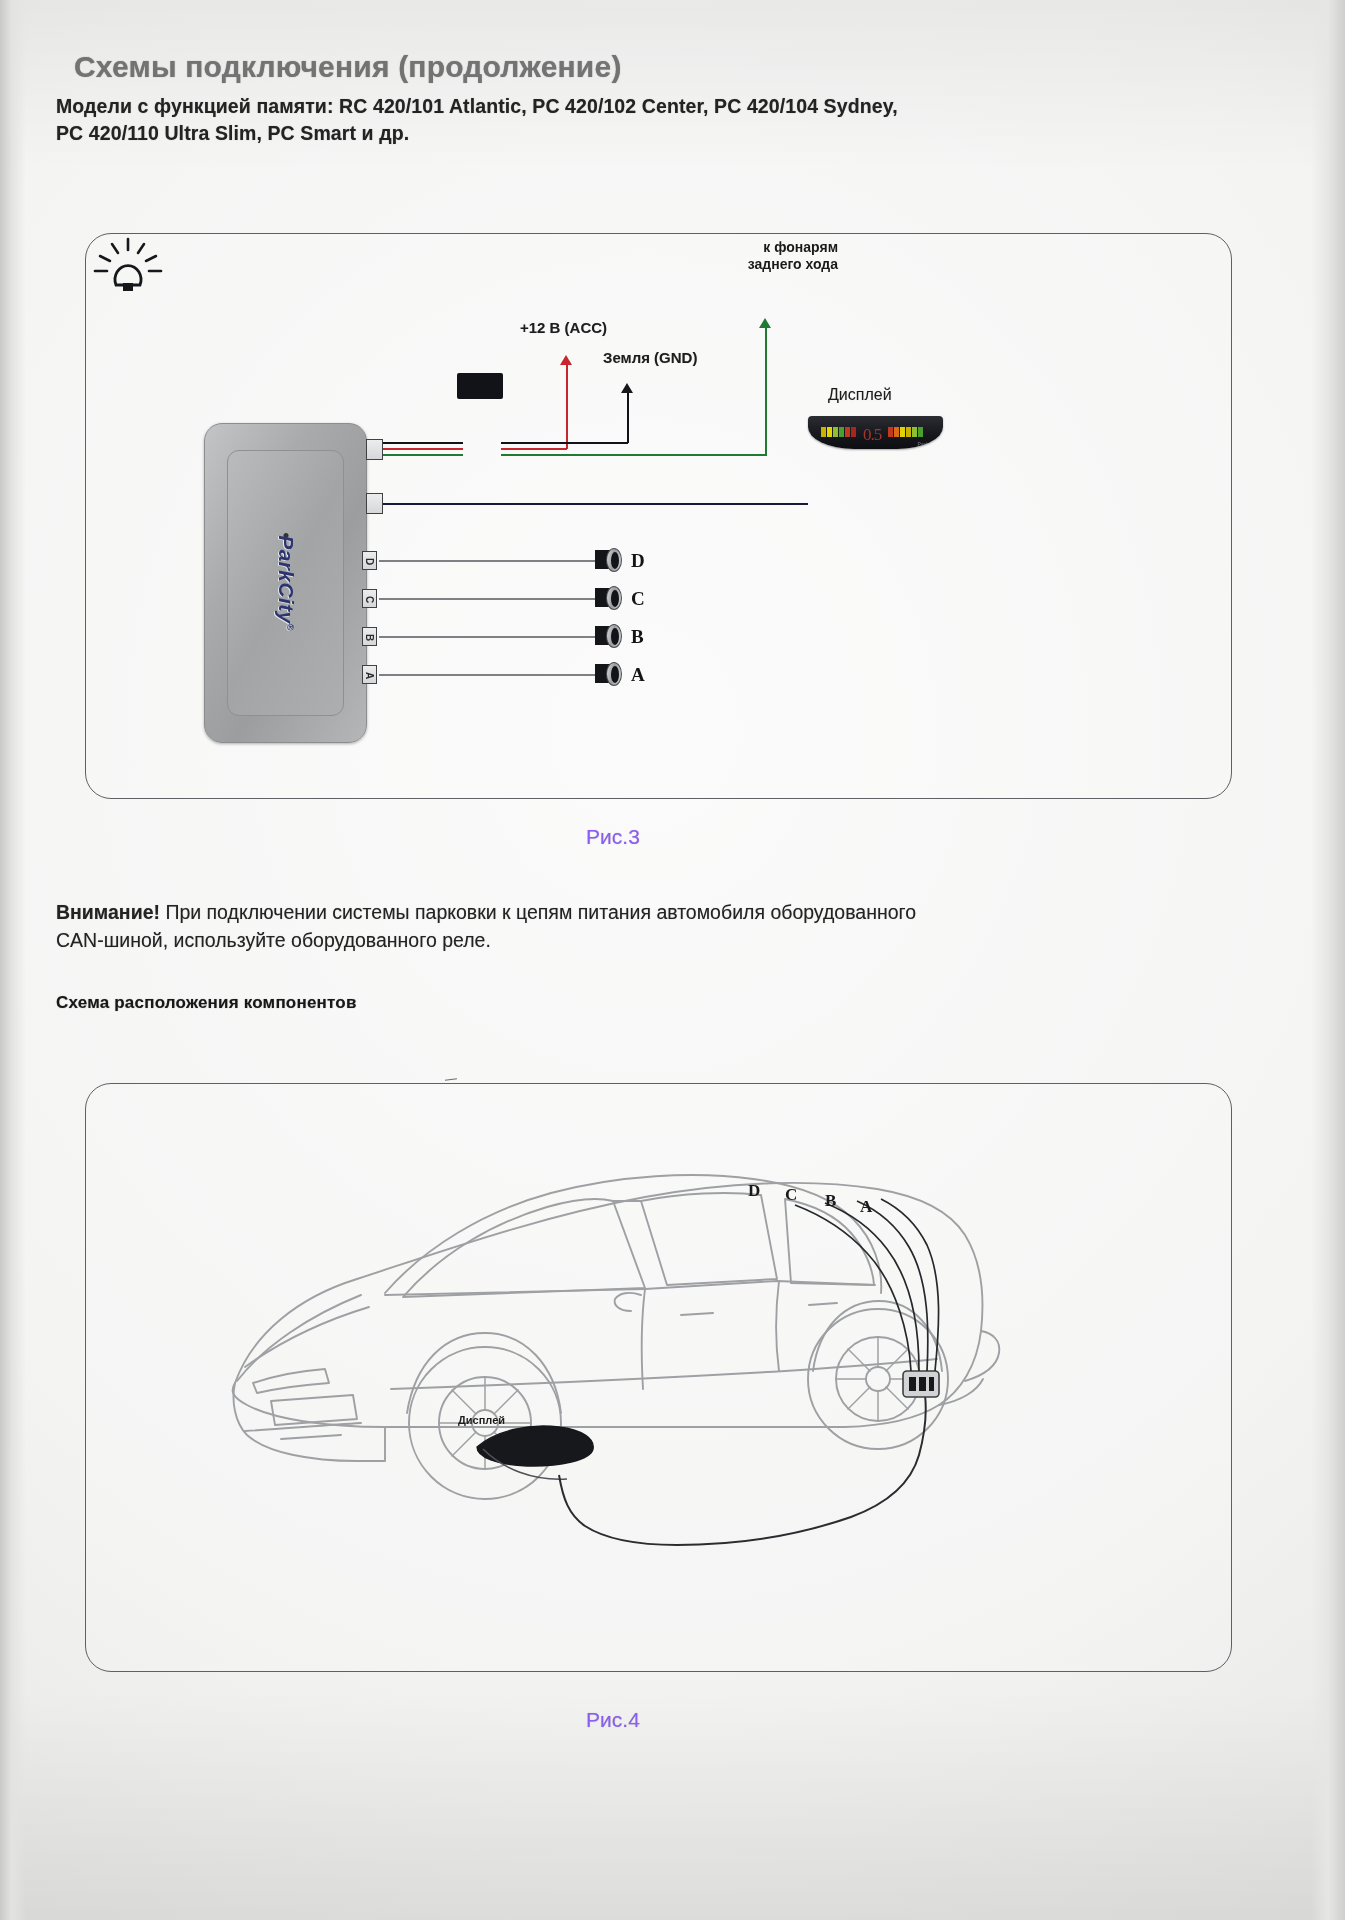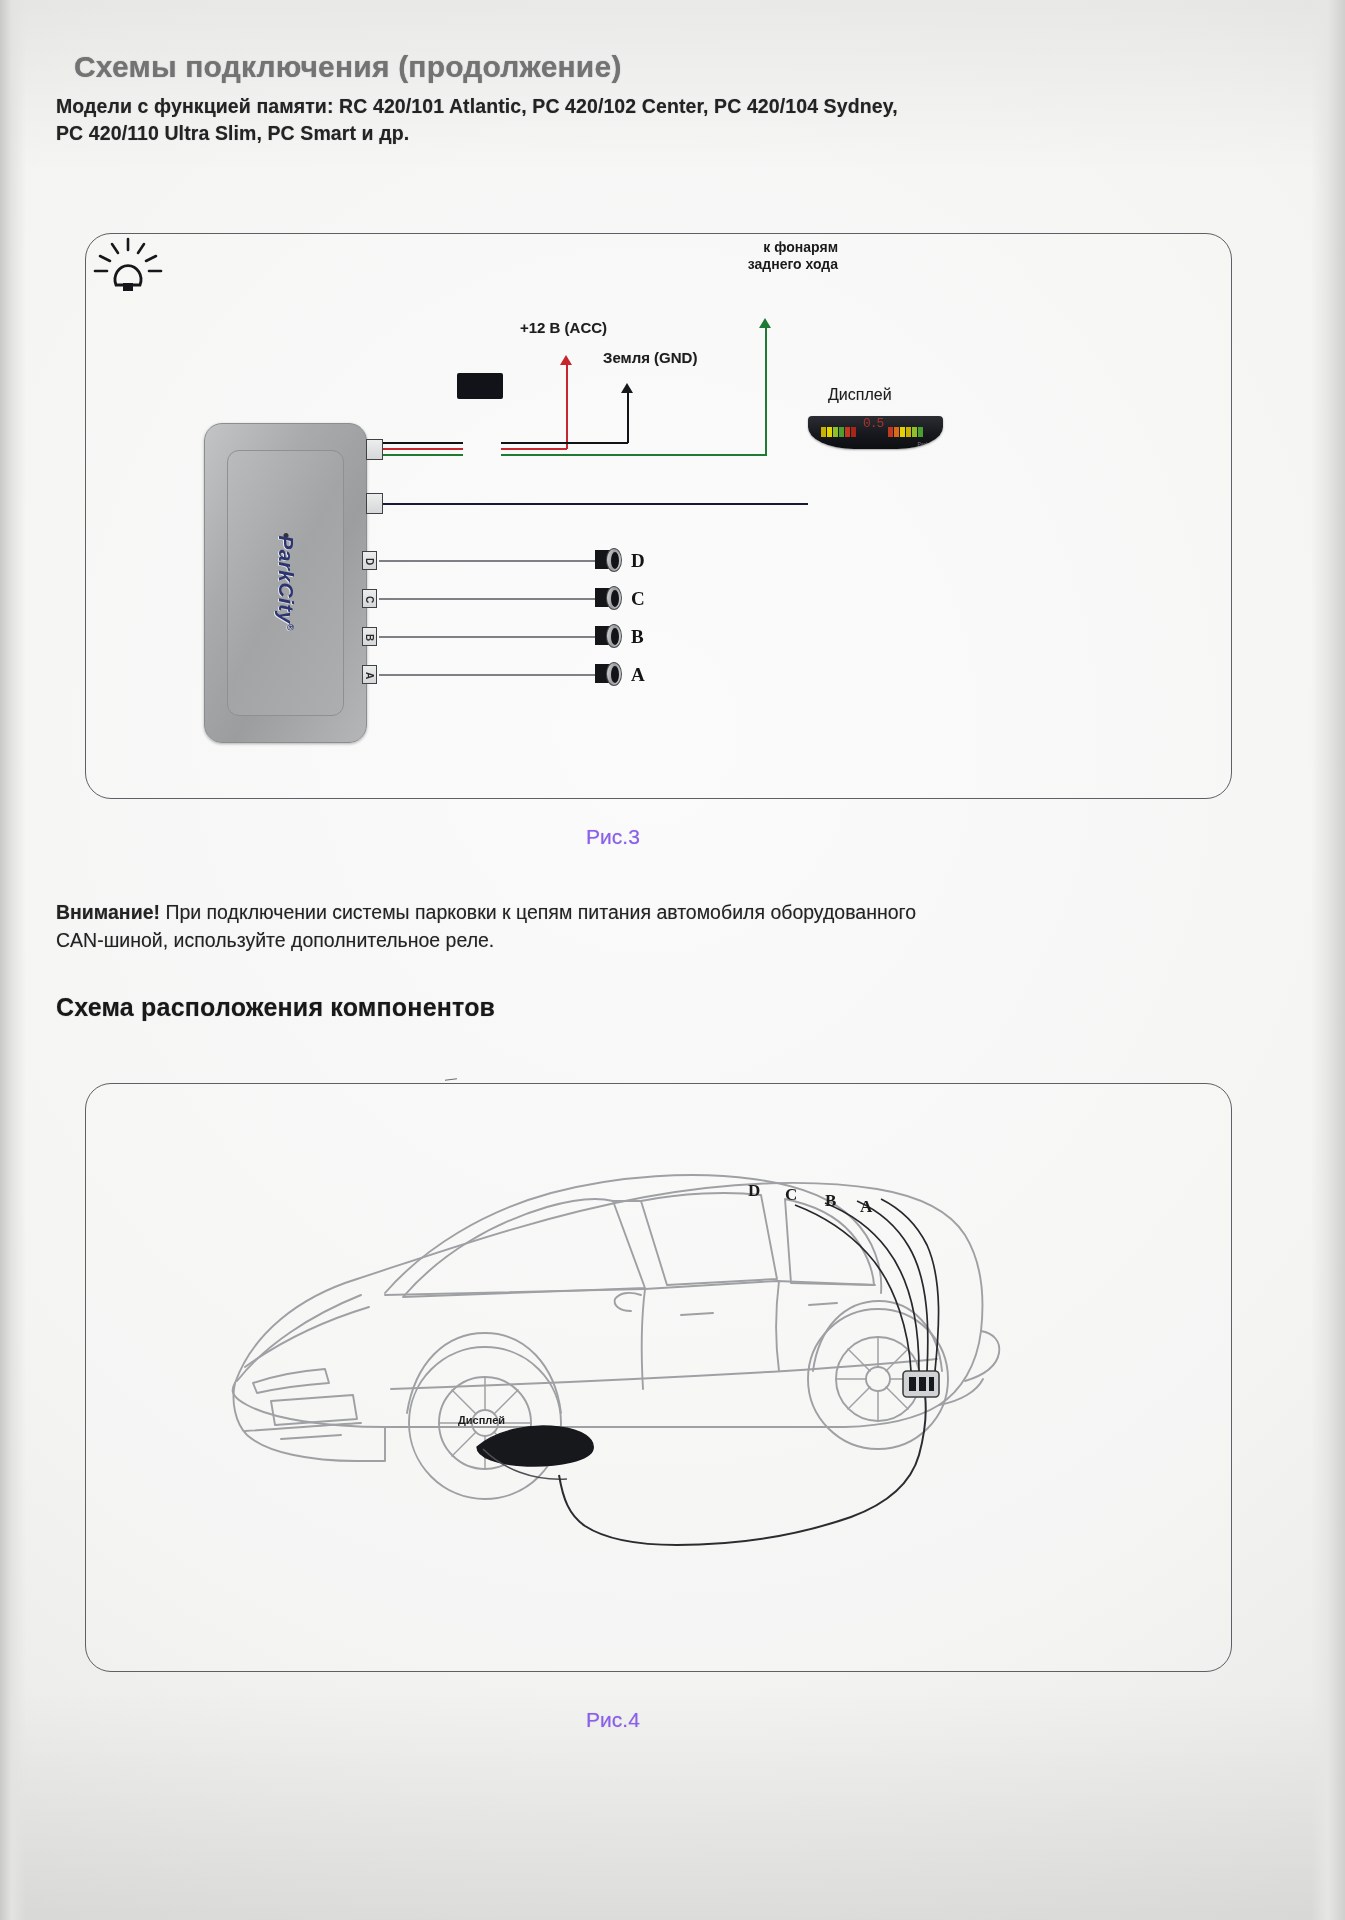--- a/index.html
+++ b/index.html
@@ -43,21 +43,21 @@
     position:absolute; left:56px;
     font-size:19.5px; font-weight:bold; color:#232323;
     letter-spacing:0.1px;
     text-shadow:0 0 1.0px rgba(90,90,90,0.5);
   }
   .sub1{ top:95px; }
   .sub2{ top:122px; }
 
   .h2 {
     position:absolute; left:56px; top:993px;
-    font-size:25px; font-weight:bold; color:#181818;
+    font-size:17px; font-weight:bold; color:#181818;
     letter-spacing:0.2px;
     text-shadow:0 0 1.1px rgba(70,70,70,0.5);
   }
 
   .warn {
     position:absolute; left:56px; width:1010px;
     font-size:19.5px; color:#232323; line-height:28px;
     text-shadow:0 0 1.0px rgba(95,95,95,0.45);
   }
   .warn1{ top:898px; }
@@ -168,22 +168,22 @@
   .disp{
     position:absolute; left:723px; top:183px; width:135px; height:33px;
     background:linear-gradient(180deg,#2b2d33 0%, #16181d 55%, #0d0e12 100%);
     border-radius:4px 4px 46px 46px / 4px 4px 22px 22px;
     box-shadow:0 1px 2px rgba(0,0,0,0.35);
     overflow:hidden;
   }
   .bar{ position:absolute; top:11px; height:10px; }
   .seg{ position:absolute; top:0; width:5px; height:10px; }
   .digit{
-    position:absolute; top:0; left:55px; width:26px; height:15px;
-    color:#a8342a; font-family:Liberation Mono, monospace; font-size:13px;
+    position:absolute; top:9px; left:55px; width:26px; height:15px;
+    color:#a8342a; font-family:Liberation Serif, serif; font-size:17px;
     letter-spacing:-1px;
   }
   .disp-brand{
     position:absolute; right:5px; bottom:2px; font-size:5px;
     color:#7b7d86; letter-spacing:0.2px;
   }
 
   
   .sensor{ position:absolute; width:26px; height:24px; }
   .sensor .body{
@@ -361,21 +361,21 @@
     </div>
     <div class="sens-lbl" style="left:546px; top:431px;">A</div>
   </div>
 
   <div class="figcap figcap3">Рис.3</div>
 
   <div class="warn warn1">
     <b>Внимание!</b>
     <span>При подключении системы парковки к цепям питания автомобиля оборудованного</span>
   </div>
-  <div class="warn warn2">CAN-шиной, используйте дополнительное реле.</div>
+  <div class="warn warn2">CAN-шиной, используйте оборудованного реле.</div>
 
   <div class="h2">Схема расположения компонентов</div>
 
   <div class="frame frame4"></div>
   <div class="f4">
     <div class="tickmark"></div>
 
     <svg width="1147" height="589" viewBox="0 0 1147 589">
       <g fill="none" stroke="#9ea0a3" stroke-width="1.9" stroke-linejoin="round" stroke-linecap="round">
 

